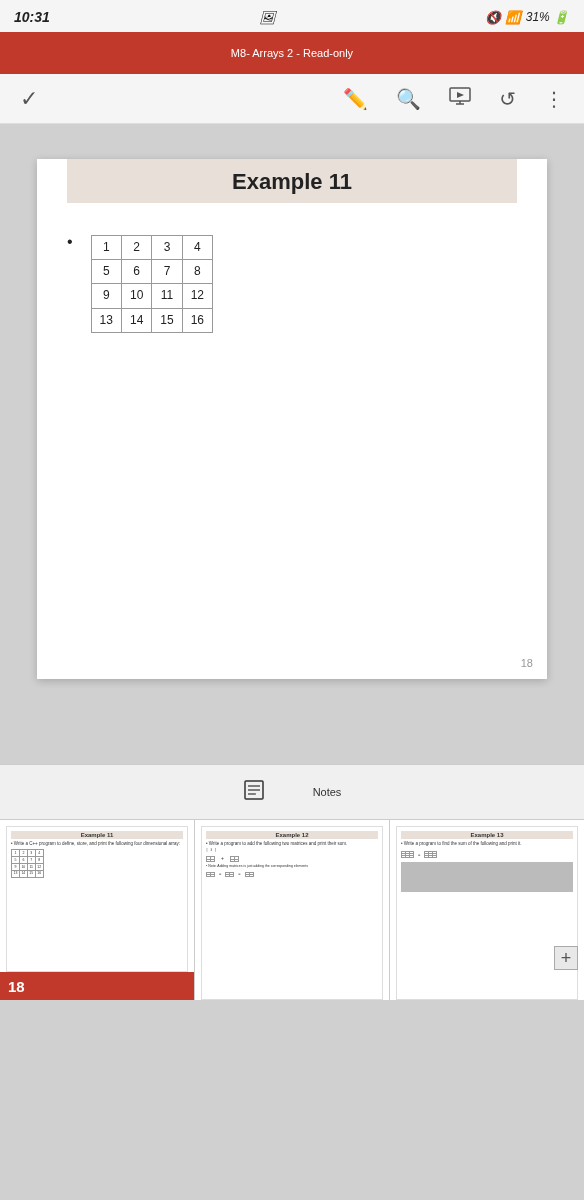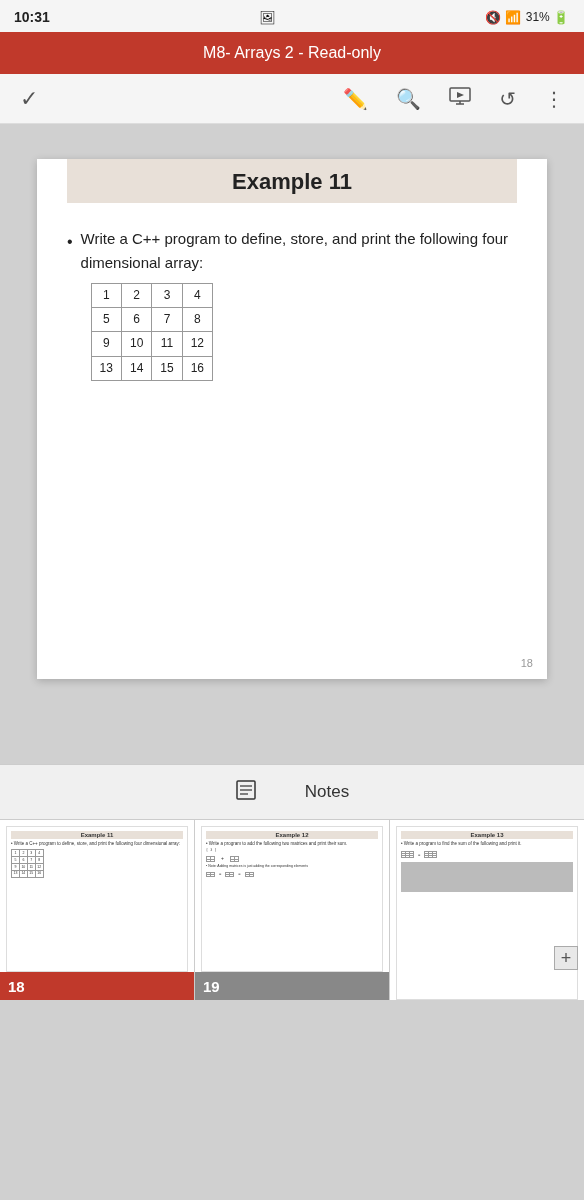--- a/index.html
+++ b/index.html
@@ -13,20 +13,21 @@
     }
 
     
     .status-bar {
       display: flex;
       justify-content: space-between;
       align-items: center;
       padding: 6px 14px 4px 14px;
       background: #f5f5f5;
       height: 32px;
+      font-style: italic;
     }
     .status-time {
       font-size: 14px;
       font-weight: bold;
       color: #222;
     }
     .status-icons {
       display: flex;
       align-items: center;
       gap: 4px;
@@ -37,21 +38,21 @@
     
     .title-bar {
       background: #c0392b;
       display: flex;
       justify-content: center;
       align-items: center;
       height: 42px;
     }
     .title-bar-text {
       color: white;
-      font-size: 16px;
+      font-size: 11px;
       font-weight: 500;
     }
 
     
     .toolbar {
       background: #f5f5f5;
       display: flex;
       justify-content: space-between;
       align-items: center;
       padding: 6px 20px;
@@ -324,21 +325,20 @@
 
 <div class="main-content">
   <div class="slide">
     <div class="slide-header-band">
       <span class="slide-title">Example 11</span>
     </div>
     <div class="slide-content">
       <div class="bullet-item">
         <span class="bullet-dot">•</span>
         <div class="bullet-text">
-          <span>Write a C++ program to define, store, and print the following four dimensional array:</span>
           <div style="margin-top: 8px;">
             <table class="array-table">
               <tbody>
                   <tr>
                 <td>1</td>
                 <td>2</td>
                 <td>3</td>
                 <td>4</td>
               </tr>
               <tr>
@@ -374,21 +374,21 @@
 <div class="notes-comments-bar">
   <div class="notes-btn">
     <span class="notes-icon">
       <svg width="22" height="22" viewBox="0 0 22 22" fill="none">
         <rect x="2" y="2" width="18" height="18" rx="1" stroke="#333" stroke-width="1.5" fill="none"></rect>
         <line x1="5" y1="7" x2="17" y2="7" stroke="#333" stroke-width="1.2"></line>
         <line x1="5" y1="11" x2="17" y2="11" stroke="#333" stroke-width="1.2"></line>
         <line x1="5" y1="15" x2="13" y2="15" stroke="#333" stroke-width="1.2"></line>
       </svg>
     </span>
-    <span style="font-size:17px;margin-left:40px;">Notes</span>
+    <span style="font-size:11px;margin-left:40px;">Notes</span>
   </div>
 </div>
 
 <div class="thumbnails-row">
 
   <div class="thumbnail">
     <div class="thumb-slide">
       <div class="thumb-slide-title">Example 11</div>
       <div class="thumb-slide-body">
         • Write a C++ program to define, store, and print the following four dimensional array:
@@ -496,23 +496,20 @@
                 </tr>
                 <tr>
                   <td> </td>
                   <td> </td>
                 </tr>
               </tbody>
             </table>
         </div>
       </div>
     </div>
-    <div class="thumb-number-bar inactive">
-      <span>19</span>
-    </div>
   </div>
 
   <div class="thumbnail" style="position:relative;">
     <div class="thumb-slide">
       <div class="thumb-slide-title">Example 13</div>
       <div class="thumb-slide-body">
         • Write a program to find the sum of the following and print it.
         <div style="display:flex; gap:4px; margin-top:3px;">
           <table class="thumb-table">
             <tbody>

